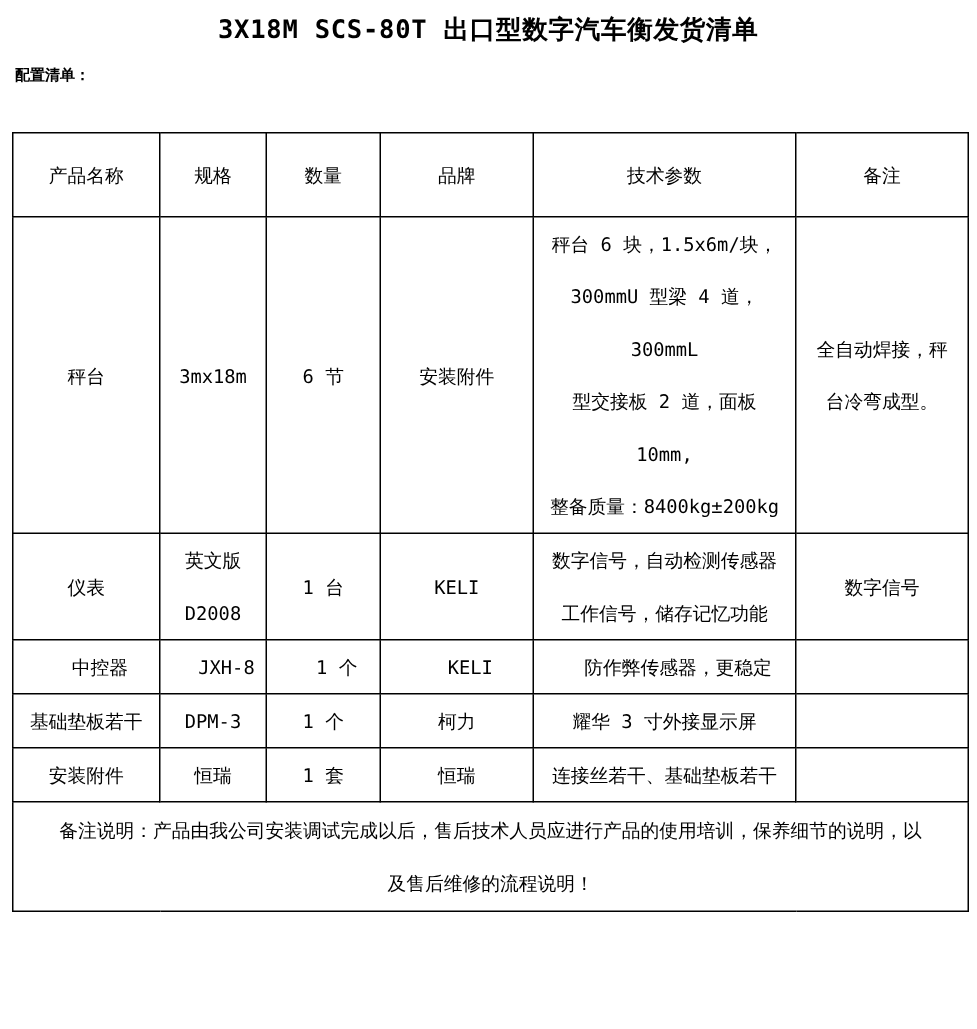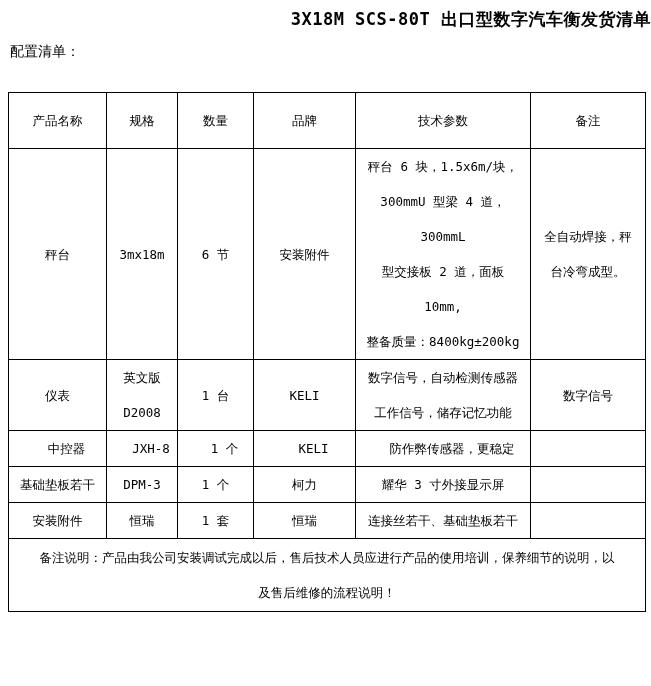--- a/index.html
+++ b/index.html
@@ -11,30 +11,30 @@
   }
   .page {
     position: relative;
     width: 651px;
     height: 686px;
     background: #ffffff;
     overflow: hidden;
   }
   .doc-title {
     margin-top: 8px;
-    text-align: right;
+    text-align: center;
     font-size: 17px;
     font-weight: bold;
     letter-spacing: 0.5px;
     font-family: "DejaVu Sans Mono", "DejaVu Sans", sans-serif;
   }
   .section-label {
     margin: 12px 0 0 10px;
-    font-size: 14px;
-    font-weight: normal;
+    font-size: 10px;
+    font-weight: bold;
   }
   table.config-table {
     margin: 31px 0 0 8px;
     width: 637px;
     border-collapse: collapse;
     table-layout: fixed;
   }
   table.config-table td, table.config-table th {
     border: 1px solid #000000;
     font-size: 12.5px;

